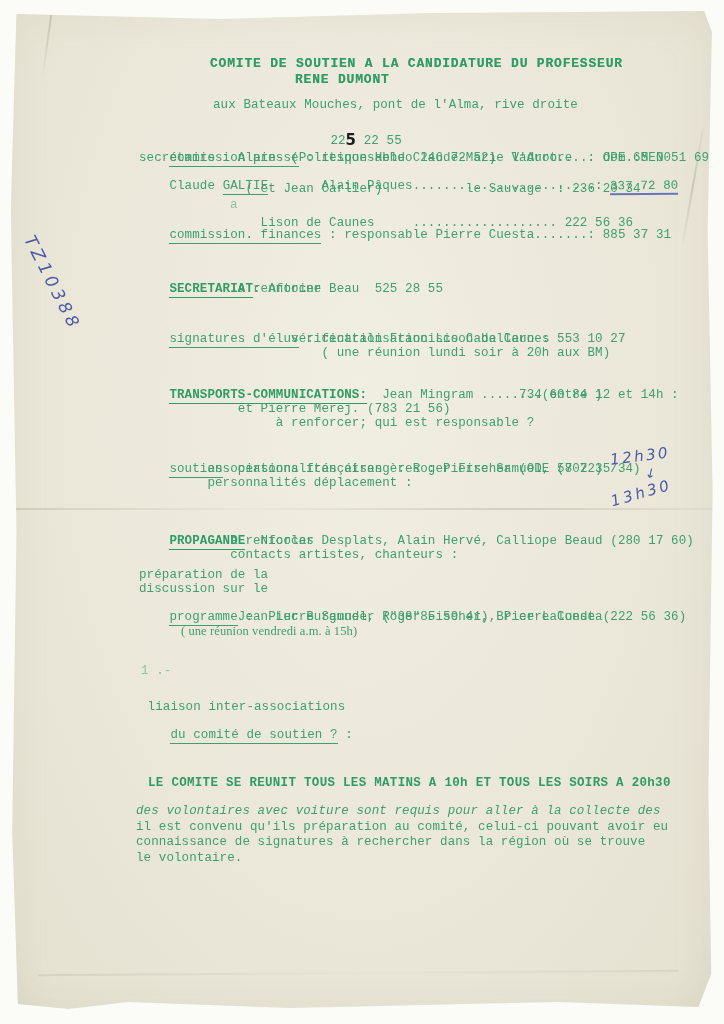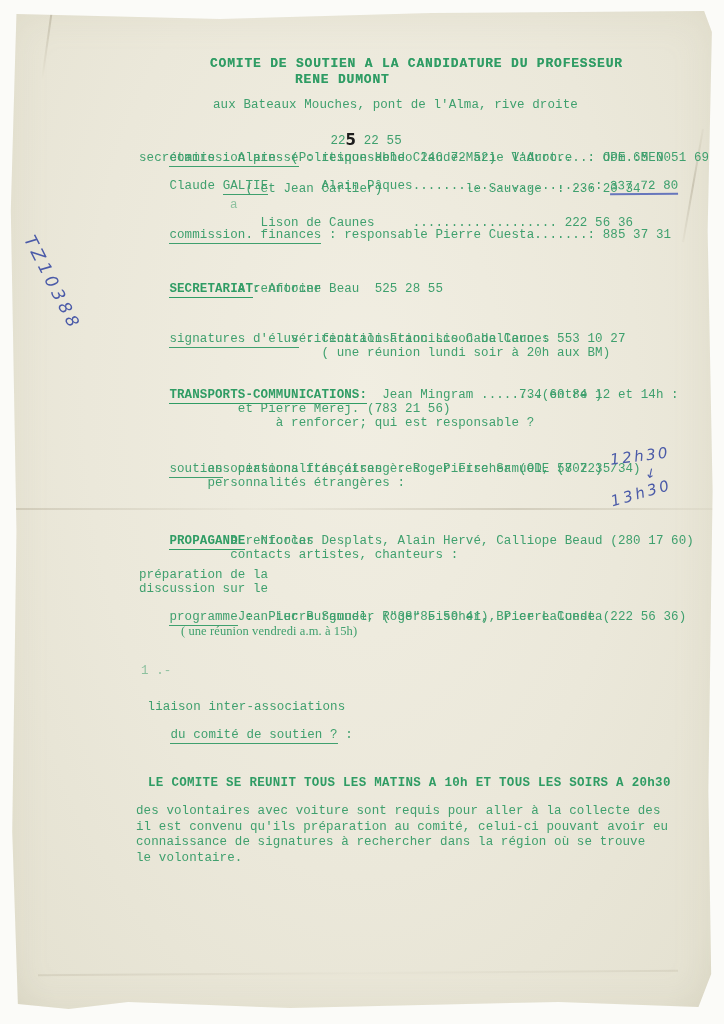--- a/index.html
+++ b/index.html
@@ -77,21 +77,21 @@
     <span class="u head">TRANSPORTS-COMMUNICATIONS:</span><span>  Jean Mingram ........(entre 12 et 14h :</span>
   </div>
   <div class="line" style="left:131px;top:378px;">                                                  734 60 84 )</div>
   <div class="line" style="left:131px;top:392px;">             et Pierre Merej. (783 21 56)</div>
   <div class="line" style="left:131px;top:406px;">                  à renforcer; qui est responsable ?</div>
 
   <div class="line" style="left:131px;top:438px;">
     <span class="u">soutien</span><span>  personnalités étrangères : Pierre Samuel, (702 35/34)</span>
   </div>
   <div class="line" style="left:131px;top:452px;">         associations françaises  : Roger Fischer (ODE 58 72)</div>
-  <div class="line" style="left:131px;top:466px;">         personnalités étrangères :</div>
+  <div class="line" style="left:131px;top:466px;">         personnalités déplacement :</div>
 
   <div class="line" style="left:131px;top:510px;">
     <span class="u head">PROPAGANDE</span><span>  Nicolas Desplats, Alain Hervé, Calliope Beaud (280 17 60)</span>
   </div>
   <div class="line" style="left:131px;top:524px;">            à renforcer</div>
   <div class="line" style="left:131px;top:538px;">            contacts artistes, chanteurs :</div>
   <div class="line" style="left:131px;top:558px;">préparation de la</div>
   <div class="line" style="left:131px;top:572px;">discussion sur le</div>
   <div class="line" style="left:131px;top:586px;">
     <span class="u">programme</span><span> :  Pierre Samuel, Roger Fischer, Brice Lalonde (222 56 36)</span>
@@ -101,21 +101,21 @@
 
   <div class="line faint" style="left:133px;top:654px;">1 .-</div>
 
   <div class="line" style="left:132px;top:690px;"> liaison inter-associations</div>
   <div class="line" style="left:132px;top:704px;">
     <span class="u">du comité de soutien ?</span><span> :</span>
   </div>
 
   <div class="line head" style="left:140px;top:766px;letter-spacing:0.3px;">LE COMITE SE REUNIT TOUS LES MATINS A 10h ET TOUS LES SOIRS A 20h30</div>
   <div style="position:absolute;left:128px;top:794px;">
-    <div class="line" style="position:static;line-height:15.5px;">des volontaires avec voiture sont requis pour aller à la collecte des</div>
+    <div class="line" style="position:static;line-height:15.5px;font-style:italic;">des volontaires avec voiture sont requis pour aller à la collecte des</div>
     <div class="line" style="position:static;line-height:15.5px;">il est convenu qu'ils préparation au comité, celui-ci pouvant avoir eu</div>
     <div class="line" style="position:static;line-height:15.5px;">connaissance de signatures à rechercher dans la région où se trouve</div>
     <div class="line" style="position:static;line-height:15.5px;">le volontaire.</div>
   </div>
 
   <div class="hand" style="left:30px;top:222px;font-size:17px;letter-spacing:4px;transform:rotate(63deg);transform-origin:left top;">TZ10388</div>
   <div class="hand" style="left:602px;top:437px;font-size:15px;letter-spacing:2.5px;transform:rotate(-7deg);">12h30</div>
   <div class="hand" style="left:637px;top:456px;font-size:13px;transform:rotate(12deg);">↓</div>
   <div class="hand" style="left:602px;top:474px;font-size:15px;letter-spacing:3px;transform:rotate(-16deg);">13h30</div>
 

